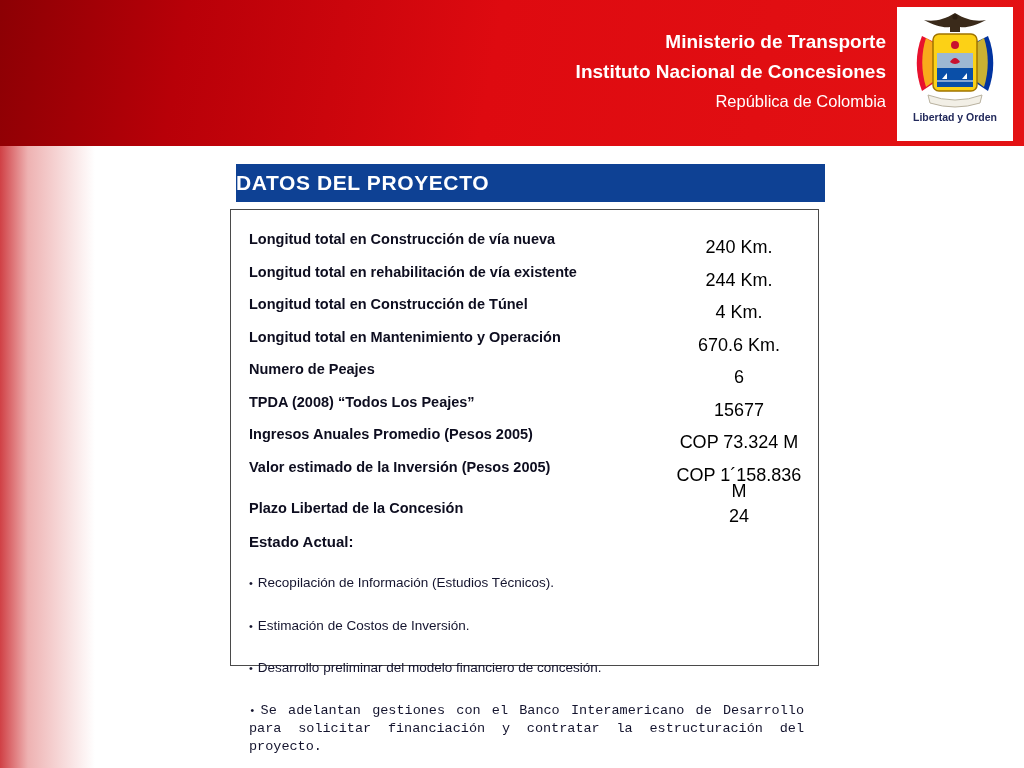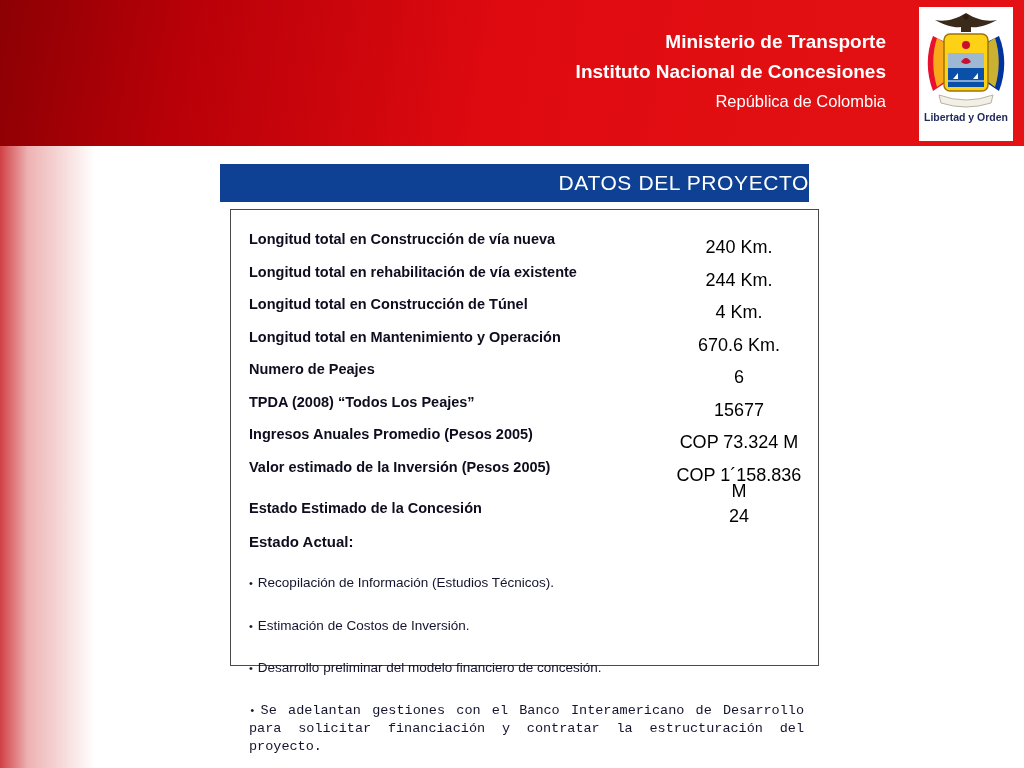--- a/index.html
+++ b/index.html
@@ -16,42 +16,42 @@
   }
 
   
   .header-text { position:absolute; top:27px; right:138px; text-align:right; color:#ffffff; }
   .header-line1 { font-size:19px; font-weight:bold; line-height:30px; }
   .header-line2 { font-size:19px; font-weight:bold; line-height:30px; }
   .header-line3 { font-size:16.5px; font-weight:normal; line-height:29px; }
 
   
   .crest-box {
-    position:absolute; top:7px; right:11px; width:94px; height:134px;
+    position:absolute; top:7px; right:11px; width:116px; height:134px;
     background:#ffffff; display:flex; flex-direction:column; align-items:center; justify-content:flex-start;
     padding-top:4px; box-sizing:border-box;
   }
   .crest-motto { font-size:10.5px; font-weight:bold; color:#232a5c; margin-top:2px; }
 
   
   .slide-title {
     position:absolute; left:6px; top:106px;
     font-family:"DejaVu Sans", sans-serif;
     font-size:30px; font-weight:800; color:#2a2ec4; letter-spacing:0.5px; white-space:nowrap;
     text-shadow:
       -2px -2px 0 #fff, 2px -2px 0 #fff, -2px 2px 0 #fff, 2px 2px 0 #fff,
       -2px 0 0 #fff, 2px 0 0 #fff, 0 -2px 0 #fff, 0 2px 0 #fff,
       4px 4px 2px rgba(130,130,130,0.85);
   }
 
   
   .section-banner {
-    position:absolute; left:220px; top:164px; width:589px; height:38px;
-    background:#0e4194; color:#ffffff; text-align:right;
-    font-size:21px; letter-spacing:0.6px; line-height:38px; font-weight:400;
+    position:absolute; left:236px; top:164px; width:589px; height:38px;
+    background:#0e4194; color:#ffffff; text-align:left;
+    font-size:21px; letter-spacing:0.6px; line-height:38px; font-weight:700;
   }
 
   
   .data-box {
     position:absolute; left:230px; top:209px; width:589px; height:457px;
     background:#ffffff; border:1px solid #4a4a4a; box-sizing:border-box;
     padding:20px 14px 10px 18px;
   }
   .row { display:flex; align-items:flex-start; min-height:32.5px; }
   .row-label { flex:1; font-size:14.5px; font-weight:bold; color:#0d0d1f; line-height:18px; padding-right:6px; }
@@ -136,21 +136,21 @@
     </div>
     <div class="row">
       <div class="row-label">Ingresos Anuales Promedio (Pesos 2005)</div>
       <div class="row-value">COP 73.324 M</div>
     </div>
     <div class="row">
       <div class="row-label">Valor estimado de la Inversión (Pesos 2005)</div>
       <div class="row-value">COP 1´158.836  M</div>
     </div>
     <div class="row">
-      <div class="row-label">Estado Estimado de la Concesión</div>
+      <div class="row-label">Plazo Libertad de la Concesión</div>
       <div class="row-value">24</div>
     </div>
 
     <div class="estado-label">Estado Actual:</div>
 
     <div class="bullets">
       <div class="bullet">
         <span class="b-dot">•</span><span>Recopilación de Información (Estudios Técnicos).</span>
       </div>
       <div class="bullet">

